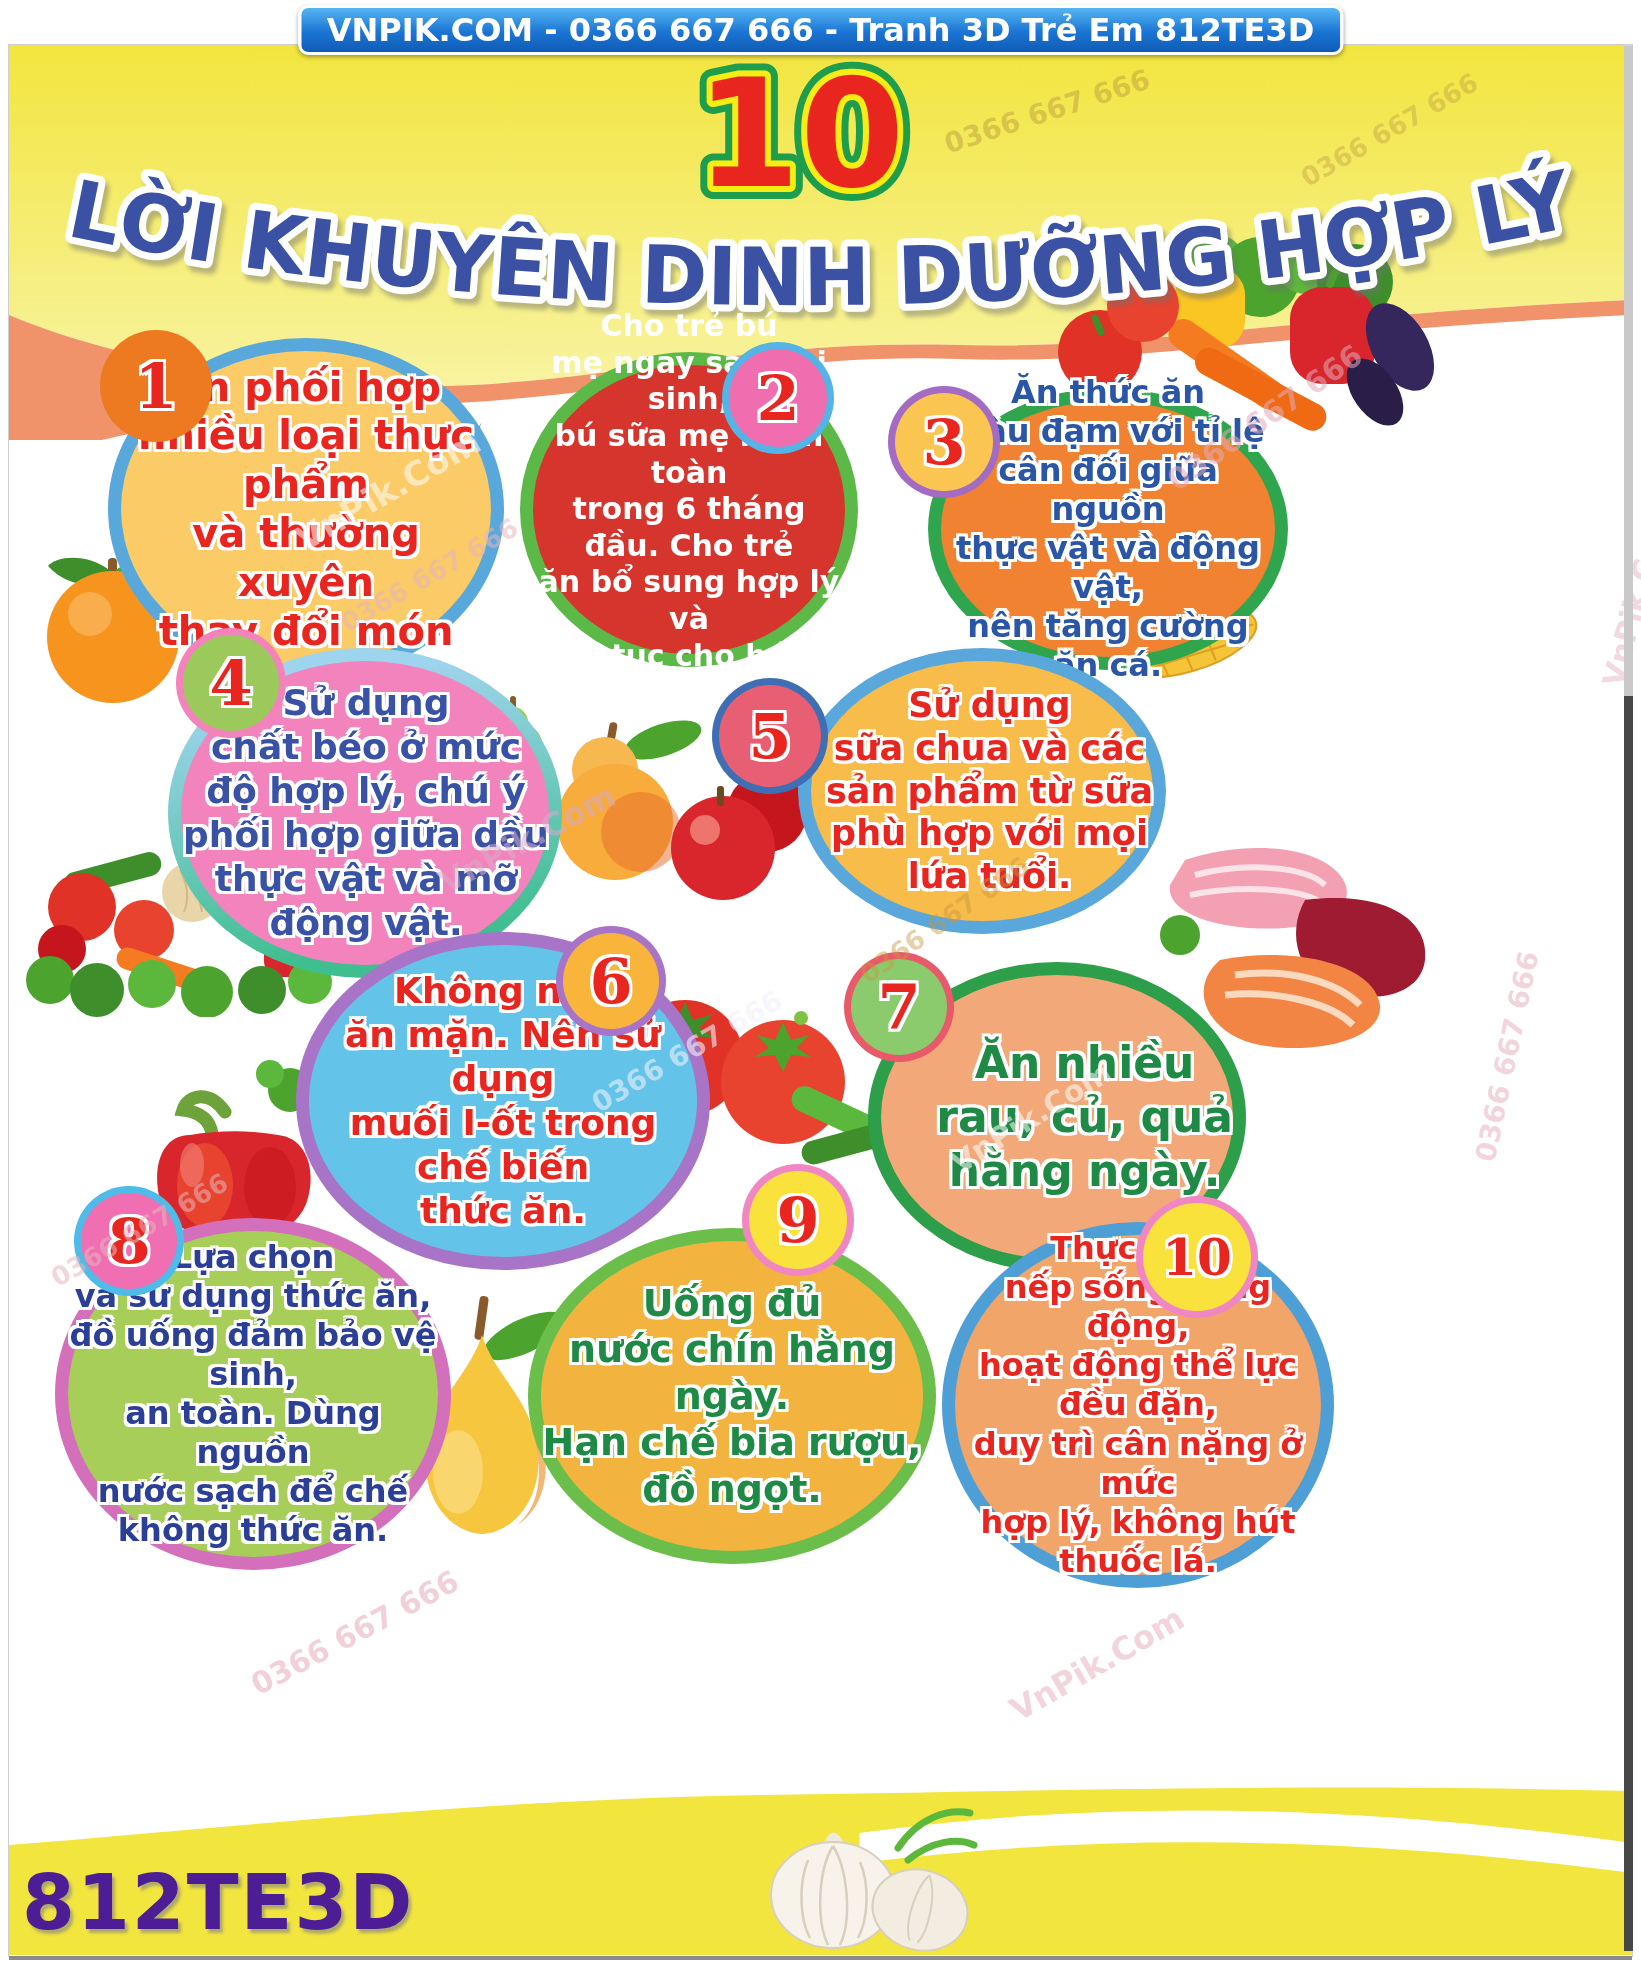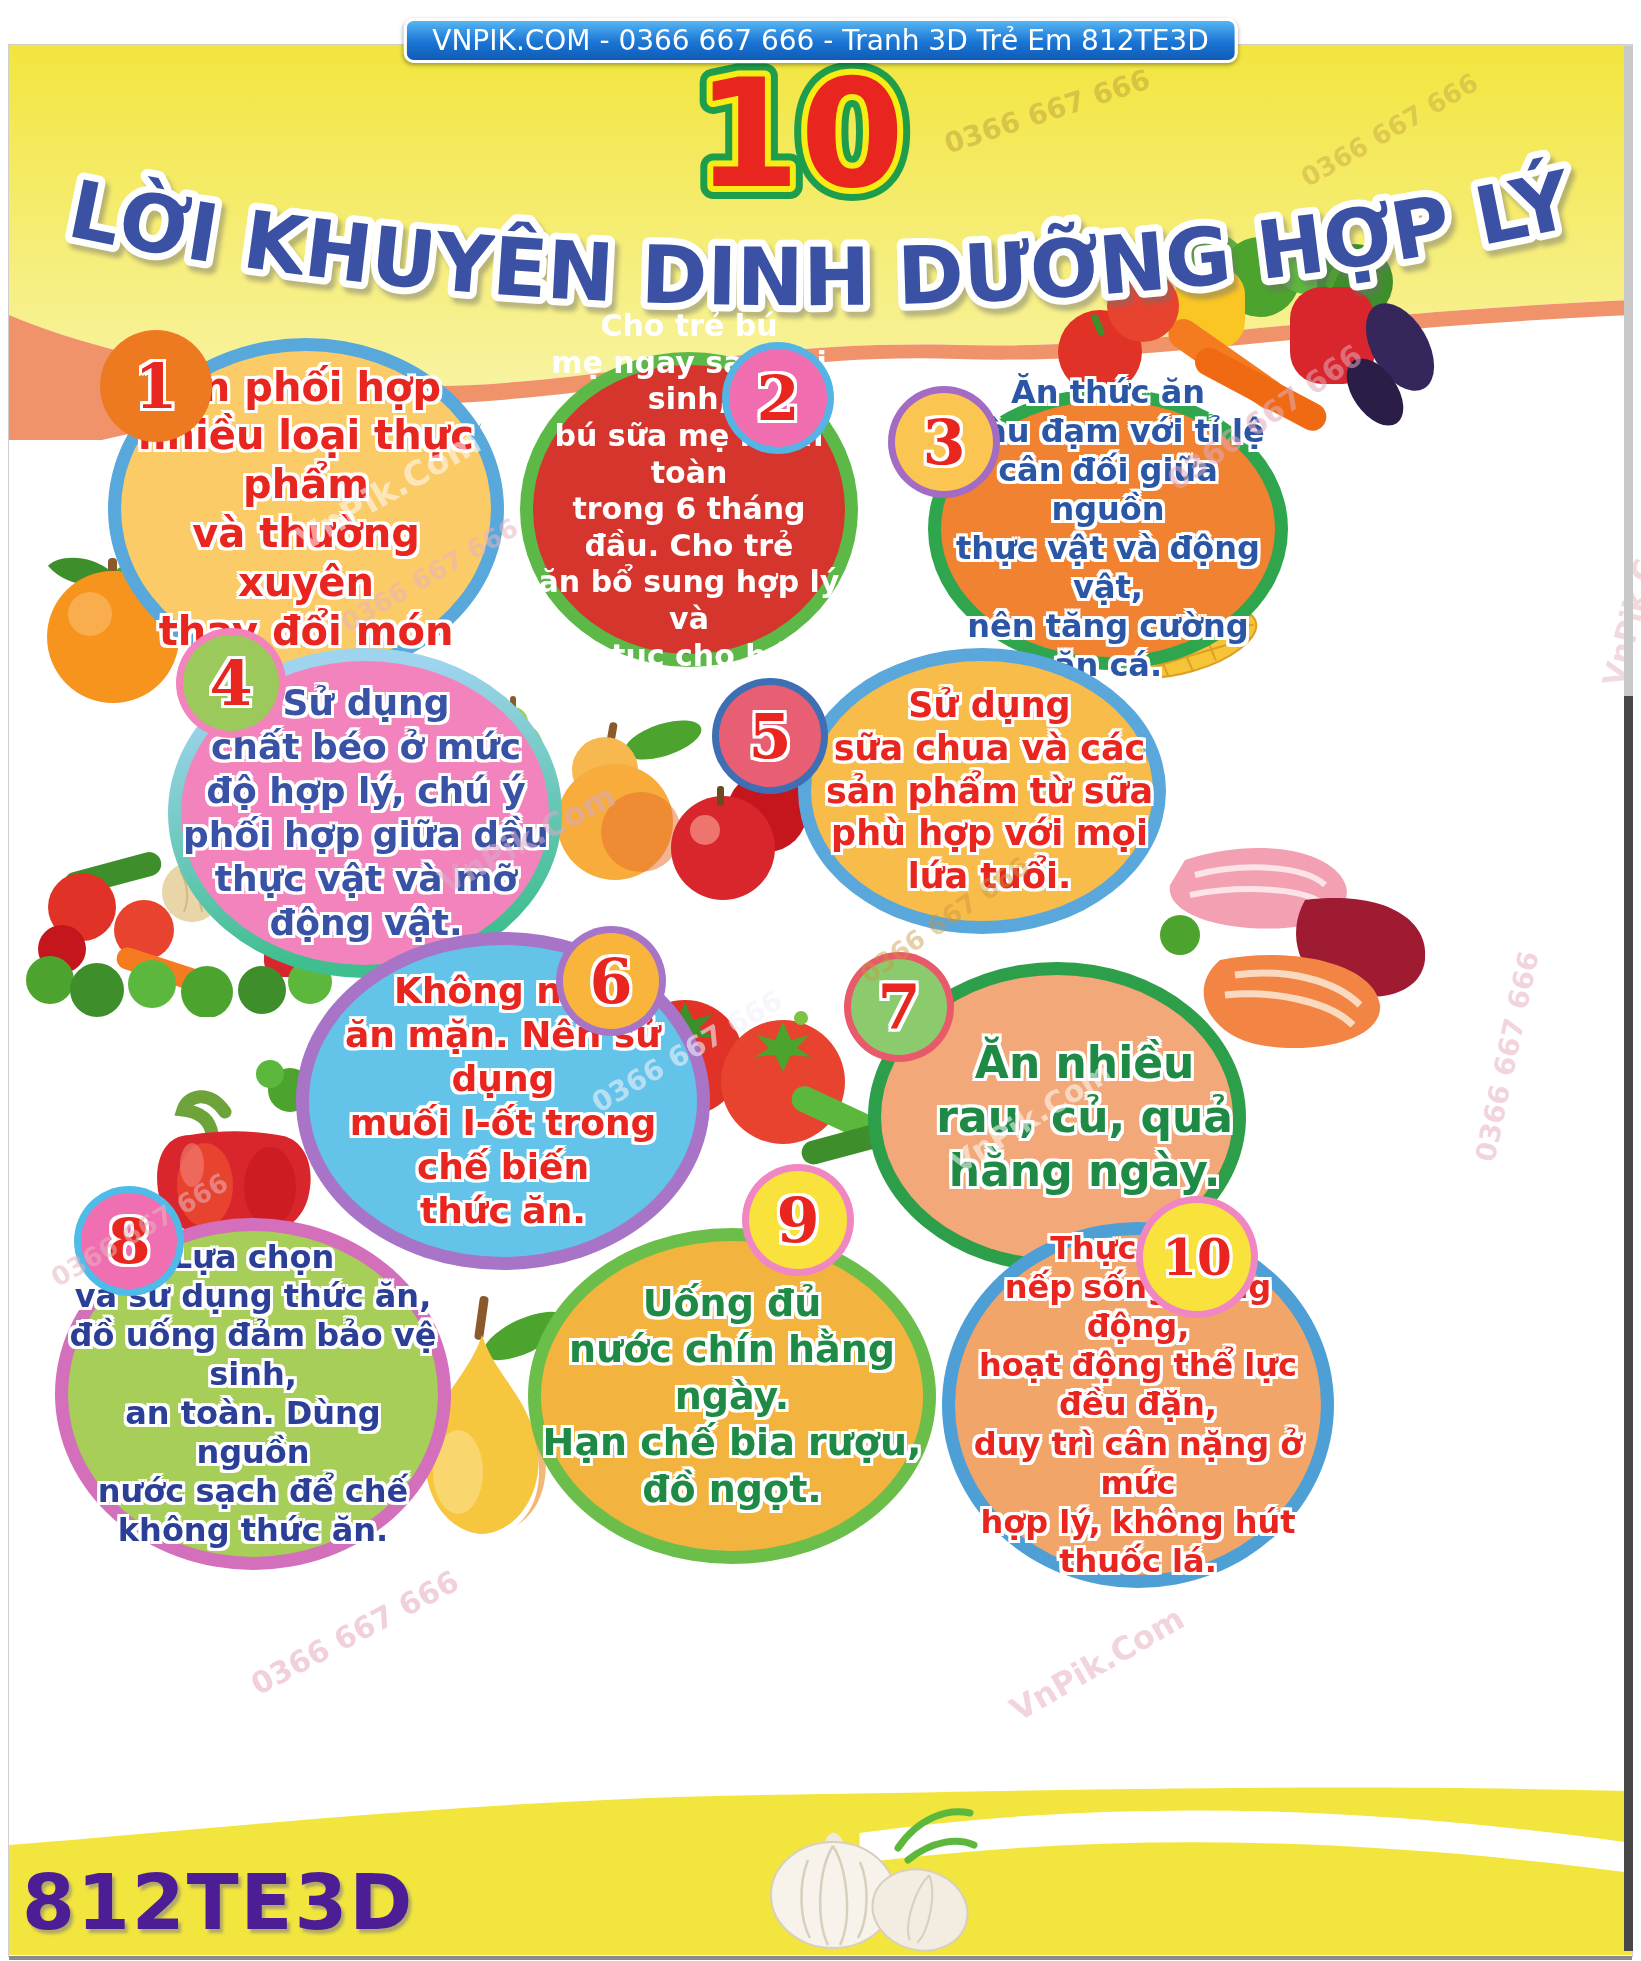--- a/index.html
+++ b/index.html
@@ -5,24 +5,24 @@
   html,body{margin:0;padding:0;}
   body{
     width:1641px;height:1961px;position:relative;background:#ffffff;
     font-family:"DejaVu Sans","Liberation Sans",sans-serif;overflow:hidden;
   }
   #poster{position:absolute;inset:0;}
   .sheet{position:absolute;left:8px;top:44px;right:8px;bottom:4px;border:1px solid #cfcfcf;z-index:0;pointer-events:none;}
   
   .hdr-svg{position:absolute;left:9px;top:45px;width:1623px;height:395px;z-index:1;}
   .banner{
-    position:absolute;left:50%;top:18px;transform:translateX(-50%);z-index:10;
+    position:absolute;left:50%;top:5px;transform:translateX(-50%);z-index:10;
     background:linear-gradient(180deg,#55b6f2 0%,#1b74d4 55%,#0f5cb5 100%);
     border:3px solid #fff;border-radius:10px;padding:3px 26px;
-    color:#fff;font-weight:normal;font-size:28px;white-space:nowrap;
+    color:#fff;font-weight:bold;font-size:32px;white-space:nowrap;
     box-shadow:0 2px 4px rgba(0,0,0,0.35);
   }
   .ten-svg{position:absolute;left:645px;top:44px;width:310px;height:165px;z-index:3;}
   .ten-svg text{font-family:"DejaVu Sans",sans-serif;font-weight:bold;font-size:150px;paint-order:stroke;stroke-linejoin:round;}
   .title-svg{position:absolute;left:9px;top:150px;width:1623px;height:240px;z-index:3;filter:drop-shadow(4px 6px 2px rgba(110,110,110,0.45));}
   .title-svg text{font-family:"DejaVu Sans",sans-serif;font-weight:bold;font-size:80px;paint-order:stroke;stroke-linejoin:round;}
   
   .tip{position:absolute;border-radius:50%;background:var(--border);padding:13px;box-sizing:border-box;z-index:3;}
   .tip-body{width:100%;height:100%;border-radius:50%;background:var(--fill);display:flex;align-items:center;justify-content:flex-end;}
   .tip-text{

